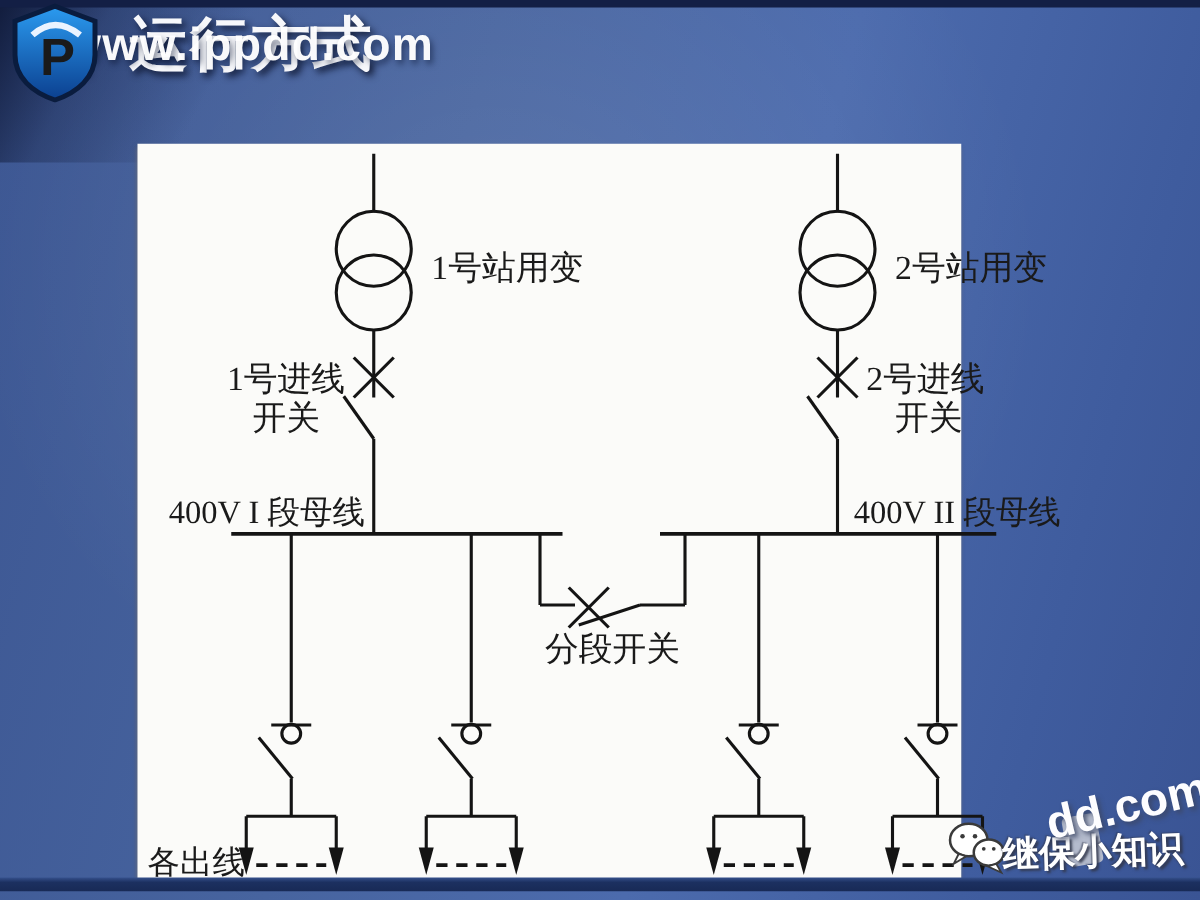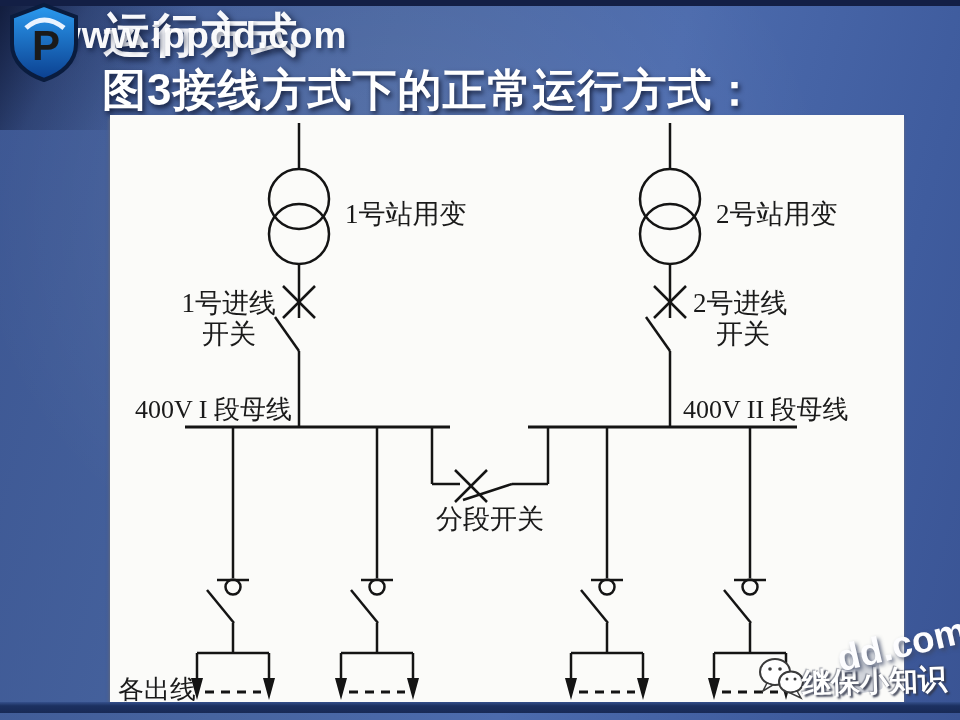--- a/index.html
+++ b/index.html
@@ -30,21 +30,21 @@
     letter-spacing:1px;white-space:nowrap;
     text-shadow:2px 3px 5px rgba(5,10,30,.75);
   }
   #watermark-top{
     left:52px;top:15px;font-size:37px;font-weight:bold;color:rgba(255,255,255,.97);
     letter-spacing:1px;white-space:nowrap;z-index:6;
     text-shadow:2px 3px 5px rgba(10,20,50,.55);
   }
   #logo{left:6px;top:2px;z-index:7;}
   #diagram-panel{
-    left:110px;top:115px;width:794px;height:588px;background:#fbfbf9;
+    left:110px;top:115px;width:659px;height:588px;background:#fbfbf9;
     box-shadow:0 4px 3px rgba(110,115,130,.85), -1px 2px 3px rgba(90,95,110,.5);
   }
   #diagram-svg{display:block;}
   svg text{
     font-family:"Liberation Serif","DejaVu Serif",serif;
     fill:#1a1a1a;
   }
   #sticker{left:752px;top:640px;width:208px;height:75px;z-index:8;}
   #wechat-icon{position:absolute;left:6px;top:14px;}
   #brand-watermark{
@@ -81,21 +81,20 @@
         </linearGradient>
       </defs>
       <path d="M38,3 L70,15 V42 C70,60 56,72 38,78 C20,72 6,60 6,42 V15 Z" fill="url(#lg)" stroke="#0a1c3e" stroke-width="4"></path>
       <path d="M20,26 Q38,10 58,26" fill="none" stroke="#eaf3ff" stroke-width="5"></path>
       <text x="40" y="58" text-anchor="middle" font-size="42" font-weight="bold" fill="#ffffff" style="font-family:'Liberation Sans',sans-serif">P</text>
     </svg>
   </div>
 
   <div class="abs" id="watermark-top">www.ippdd.com</div>
 
-  <div class="abs" id="subtitle">图3接线方式下的正常运行方式：</div>
 
   <div class="abs" id="diagram-panel">
     <svg id="diagram-svg" width="747" height="588" viewBox="0 0 747 588" stroke="#141414" stroke-width="2.5" fill="none">
       <defs>
         <g id="incomingBranch">
           <line x1="0" y1="8" x2="0" y2="55"></line>
           <circle cx="0" cy="84" r="30"></circle>
           <circle cx="0" cy="119" r="30"></circle>
           <line x1="0" y1="149" x2="0" y2="203"></line>
           <line x1="-16" y1="171" x2="16" y2="203"></line>

